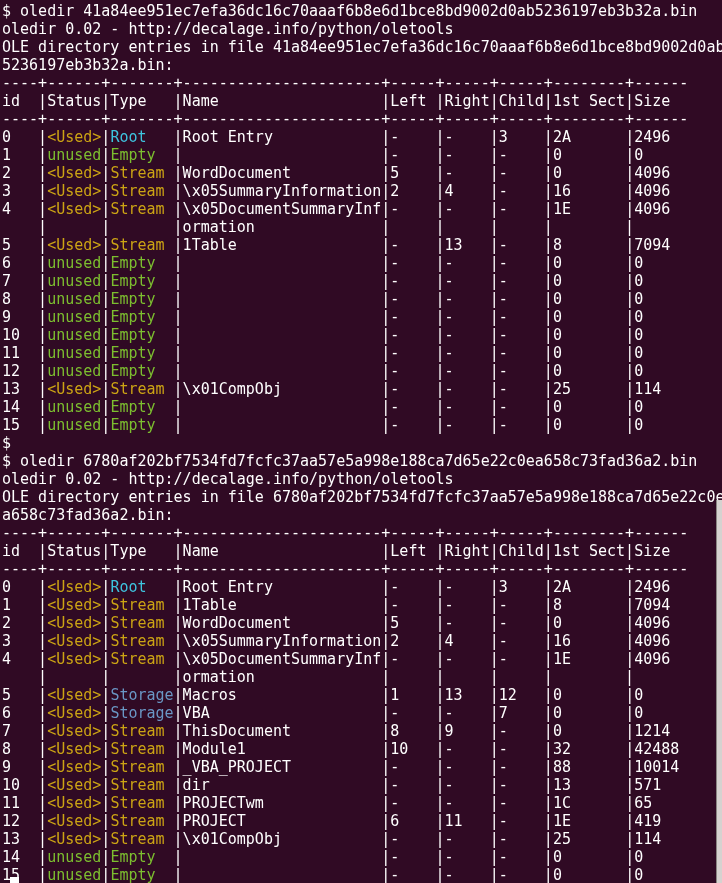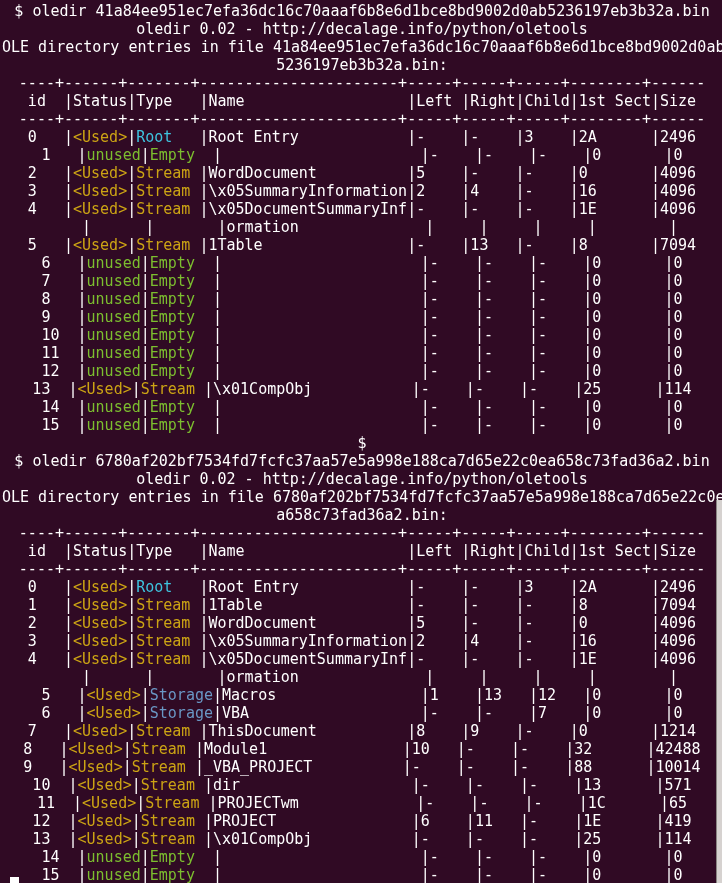--- a/index.html
+++ b/index.html
@@ -4,21 +4,21 @@
 <style>
   html,body{margin:0;padding:0;}
   body{
     width:722px;height:883px;overflow:hidden;position:relative;
     font-family:"DejaVu Sans Mono","Liberation Mono",monospace;
   }
   .terminal{
     position:absolute;left:0;top:0;right:0;bottom:0;
     padding:2px 0 0 2px;
     font-size:15px;line-height:18px;
-    white-space:pre;overflow:hidden;text-align:center;
+    white-space:pre;overflow:hidden;
   }
   .ln{height:18px;white-space:pre;}
   .cursor{position:absolute;left:10px;top:877px;width:9px;height:17px;}
   .scrollbar-thumb{position:absolute;right:0;top:500px;width:5px;height:383px;border-left:1px solid #8a8683;}
 </style>
 </head>
 <body style="background: rgb(48, 10, 36);">
 
 <div id="terminal" class="terminal" style="color: rgb(255, 255, 255);"><div class="ln"><span>$ </span><span>oledir 41a84ee951ec7efa36dc16c70aaaf6b8e6d1bce8bd9002d0ab5236197eb3b32a.bin</span></div><div class="ln"><span>oledir 0.02 - http://decalage.info/python/oletools</span></div><div class="ln"><span>OLE directory entries in file 41a84ee951ec7efa36dc16c70aaaf6b8e6d1bce8bd9002d0ab</span></div><div class="ln"><span>5236197eb3b32a.bin:</span></div><div class="ln"><span>----+------+-------+----------------------+-----+-----+-----+--------+------</span></div><div class="ln"><span>id  |Status|Type   |Name                  |Left |Right|Child|1st Sect|Size</span></div><div class="ln"><span>----+------+-------+----------------------+-----+-----+-----+--------+------</span></div><div class="ln"><span>0   |</span><span style="color: rgb(204, 164, 20);">&lt;Used&gt;</span><span>|</span><span style="color: rgb(62, 195, 222);">Root   </span><span>|Root Entry            |-    |-    |3    |2A      |2496</span></div><div class="ln"><span>1   |</span><span style="color: rgb(124, 190, 47);">unused</span><span>|</span><span style="color: rgb(124, 190, 47);">Empty  </span><span>|                      |-    |-    |-    |0       |0</span></div><div class="ln"><span>2   |</span><span style="color: rgb(204, 164, 20);">&lt;Used&gt;</span><span>|</span><span style="color: rgb(204, 164, 20);">Stream </span><span>|WordDocument          |5    |-    |-    |0       |4096</span></div><div class="ln"><span>3   |</span><span style="color: rgb(204, 164, 20);">&lt;Used&gt;</span><span>|</span><span style="color: rgb(204, 164, 20);">Stream </span><span>|\x05SummaryInformation|2    |4    |-    |16      |4096</span></div><div class="ln"><span>4   |</span><span style="color: rgb(204, 164, 20);">&lt;Used&gt;</span><span>|</span><span style="color: rgb(204, 164, 20);">Stream </span><span>|\x05DocumentSummaryInf|-    |-    |-    |1E      |4096</span></div><div class="ln"><span>    |      |       |ormation              |     |     |     |        |</span></div><div class="ln"><span>5   |</span><span style="color: rgb(204, 164, 20);">&lt;Used&gt;</span><span>|</span><span style="color: rgb(204, 164, 20);">Stream </span><span>|1Table                |-    |13   |-    |8       |7094</span></div><div class="ln"><span>6   |</span><span style="color: rgb(124, 190, 47);">unused</span><span>|</span><span style="color: rgb(124, 190, 47);">Empty  </span><span>|                      |-    |-    |-    |0       |0</span></div><div class="ln"><span>7   |</span><span style="color: rgb(124, 190, 47);">unused</span><span>|</span><span style="color: rgb(124, 190, 47);">Empty  </span><span>|                      |-    |-    |-    |0       |0</span></div><div class="ln"><span>8   |</span><span style="color: rgb(124, 190, 47);">unused</span><span>|</span><span style="color: rgb(124, 190, 47);">Empty  </span><span>|                      |-    |-    |-    |0       |0</span></div><div class="ln"><span>9   |</span><span style="color: rgb(124, 190, 47);">unused</span><span>|</span><span style="color: rgb(124, 190, 47);">Empty  </span><span>|                      |-    |-    |-    |0       |0</span></div><div class="ln"><span>10  |</span><span style="color: rgb(124, 190, 47);">unused</span><span>|</span><span style="color: rgb(124, 190, 47);">Empty  </span><span>|                      |-    |-    |-    |0       |0</span></div><div class="ln"><span>11  |</span><span style="color: rgb(124, 190, 47);">unused</span><span>|</span><span style="color: rgb(124, 190, 47);">Empty  </span><span>|                      |-    |-    |-    |0       |0</span></div><div class="ln"><span>12  |</span><span style="color: rgb(124, 190, 47);">unused</span><span>|</span><span style="color: rgb(124, 190, 47);">Empty  </span><span>|                      |-    |-    |-    |0       |0</span></div><div class="ln"><span>13  |</span><span style="color: rgb(204, 164, 20);">&lt;Used&gt;</span><span>|</span><span style="color: rgb(204, 164, 20);">Stream </span><span>|\x01CompObj           |-    |-    |-    |25      |114</span></div><div class="ln"><span>14  |</span><span style="color: rgb(124, 190, 47);">unused</span><span>|</span><span style="color: rgb(124, 190, 47);">Empty  </span><span>|                      |-    |-    |-    |0       |0</span></div><div class="ln"><span>15  |</span><span style="color: rgb(124, 190, 47);">unused</span><span>|</span><span style="color: rgb(124, 190, 47);">Empty  </span><span>|                      |-    |-    |-    |0       |0</span></div><div class="ln"><span>$</span></div><div class="ln"><span>$ </span><span>oledir 6780af202bf7534fd7fcfc37aa57e5a998e188ca7d65e22c0ea658c73fad36a2.bin</span></div><div class="ln"><span>oledir 0.02 - http://decalage.info/python/oletools</span></div><div class="ln"><span>OLE directory entries in file 6780af202bf7534fd7fcfc37aa57e5a998e188ca7d65e22c0e</span></div><div class="ln"><span>a658c73fad36a2.bin:</span></div><div class="ln"><span>----+------+-------+----------------------+-----+-----+-----+--------+------</span></div><div class="ln"><span>id  |Status|Type   |Name                  |Left |Right|Child|1st Sect|Size</span></div><div class="ln"><span>----+------+-------+----------------------+-----+-----+-----+--------+------</span></div><div class="ln"><span>0   |</span><span style="color: rgb(204, 164, 20);">&lt;Used&gt;</span><span>|</span><span style="color: rgb(62, 195, 222);">Root   </span><span>|Root Entry            |-    |-    |3    |2A      |2496</span></div><div class="ln"><span>1   |</span><span style="color: rgb(204, 164, 20);">&lt;Used&gt;</span><span>|</span><span style="color: rgb(204, 164, 20);">Stream </span><span>|1Table                |-    |-    |-    |8       |7094</span></div><div class="ln"><span>2   |</span><span style="color: rgb(204, 164, 20);">&lt;Used&gt;</span><span>|</span><span style="color: rgb(204, 164, 20);">Stream </span><span>|WordDocument          |5    |-    |-    |0       |4096</span></div><div class="ln"><span>3   |</span><span style="color: rgb(204, 164, 20);">&lt;Used&gt;</span><span>|</span><span style="color: rgb(204, 164, 20);">Stream </span><span>|\x05SummaryInformation|2    |4    |-    |16      |4096</span></div><div class="ln"><span>4   |</span><span style="color: rgb(204, 164, 20);">&lt;Used&gt;</span><span>|</span><span style="color: rgb(204, 164, 20);">Stream </span><span>|\x05DocumentSummaryInf|-    |-    |-    |1E      |4096</span></div><div class="ln"><span>    |      |       |ormation              |     |     |     |        |</span></div><div class="ln"><span>5   |</span><span style="color: rgb(204, 164, 20);">&lt;Used&gt;</span><span>|</span><span style="color: rgb(106, 151, 197);">Storage</span><span>|Macros                |1    |13   |12   |0       |0</span></div><div class="ln"><span>6   |</span><span style="color: rgb(204, 164, 20);">&lt;Used&gt;</span><span>|</span><span style="color: rgb(106, 151, 197);">Storage</span><span>|VBA                   |-    |-    |7    |0       |0</span></div><div class="ln"><span>7   |</span><span style="color: rgb(204, 164, 20);">&lt;Used&gt;</span><span>|</span><span style="color: rgb(204, 164, 20);">Stream </span><span>|ThisDocument          |8    |9    |-    |0       |1214</span></div><div class="ln"><span>8   |</span><span style="color: rgb(204, 164, 20);">&lt;Used&gt;</span><span>|</span><span style="color: rgb(204, 164, 20);">Stream </span><span>|Module1               |10   |-    |-    |32      |42488</span></div><div class="ln"><span>9   |</span><span style="color: rgb(204, 164, 20);">&lt;Used&gt;</span><span>|</span><span style="color: rgb(204, 164, 20);">Stream </span><span>|_VBA_PROJECT          |-    |-    |-    |88      |10014</span></div><div class="ln"><span>10  |</span><span style="color: rgb(204, 164, 20);">&lt;Used&gt;</span><span>|</span><span style="color: rgb(204, 164, 20);">Stream </span><span>|dir                   |-    |-    |-    |13      |571</span></div><div class="ln"><span>11  |</span><span style="color: rgb(204, 164, 20);">&lt;Used&gt;</span><span>|</span><span style="color: rgb(204, 164, 20);">Stream </span><span>|PROJECTwm             |-    |-    |-    |1C      |65</span></div><div class="ln"><span>12  |</span><span style="color: rgb(204, 164, 20);">&lt;Used&gt;</span><span>|</span><span style="color: rgb(204, 164, 20);">Stream </span><span>|PROJECT               |6    |11   |-    |1E      |419</span></div><div class="ln"><span>13  |</span><span style="color: rgb(204, 164, 20);">&lt;Used&gt;</span><span>|</span><span style="color: rgb(204, 164, 20);">Stream </span><span>|\x01CompObj           |-    |-    |-    |25      |114</span></div><div class="ln"><span>14  |</span><span style="color: rgb(124, 190, 47);">unused</span><span>|</span><span style="color: rgb(124, 190, 47);">Empty  </span><span>|                      |-    |-    |-    |0       |0</span></div><div class="ln"><span>15  |</span><span style="color: rgb(124, 190, 47);">unused</span><span>|</span><span style="color: rgb(124, 190, 47);">Empty  </span><span>|                      |-    |-    |-    |0       |0</span></div></div>
 <div class="cursor" style="background: rgb(255, 255, 255);"></div>

